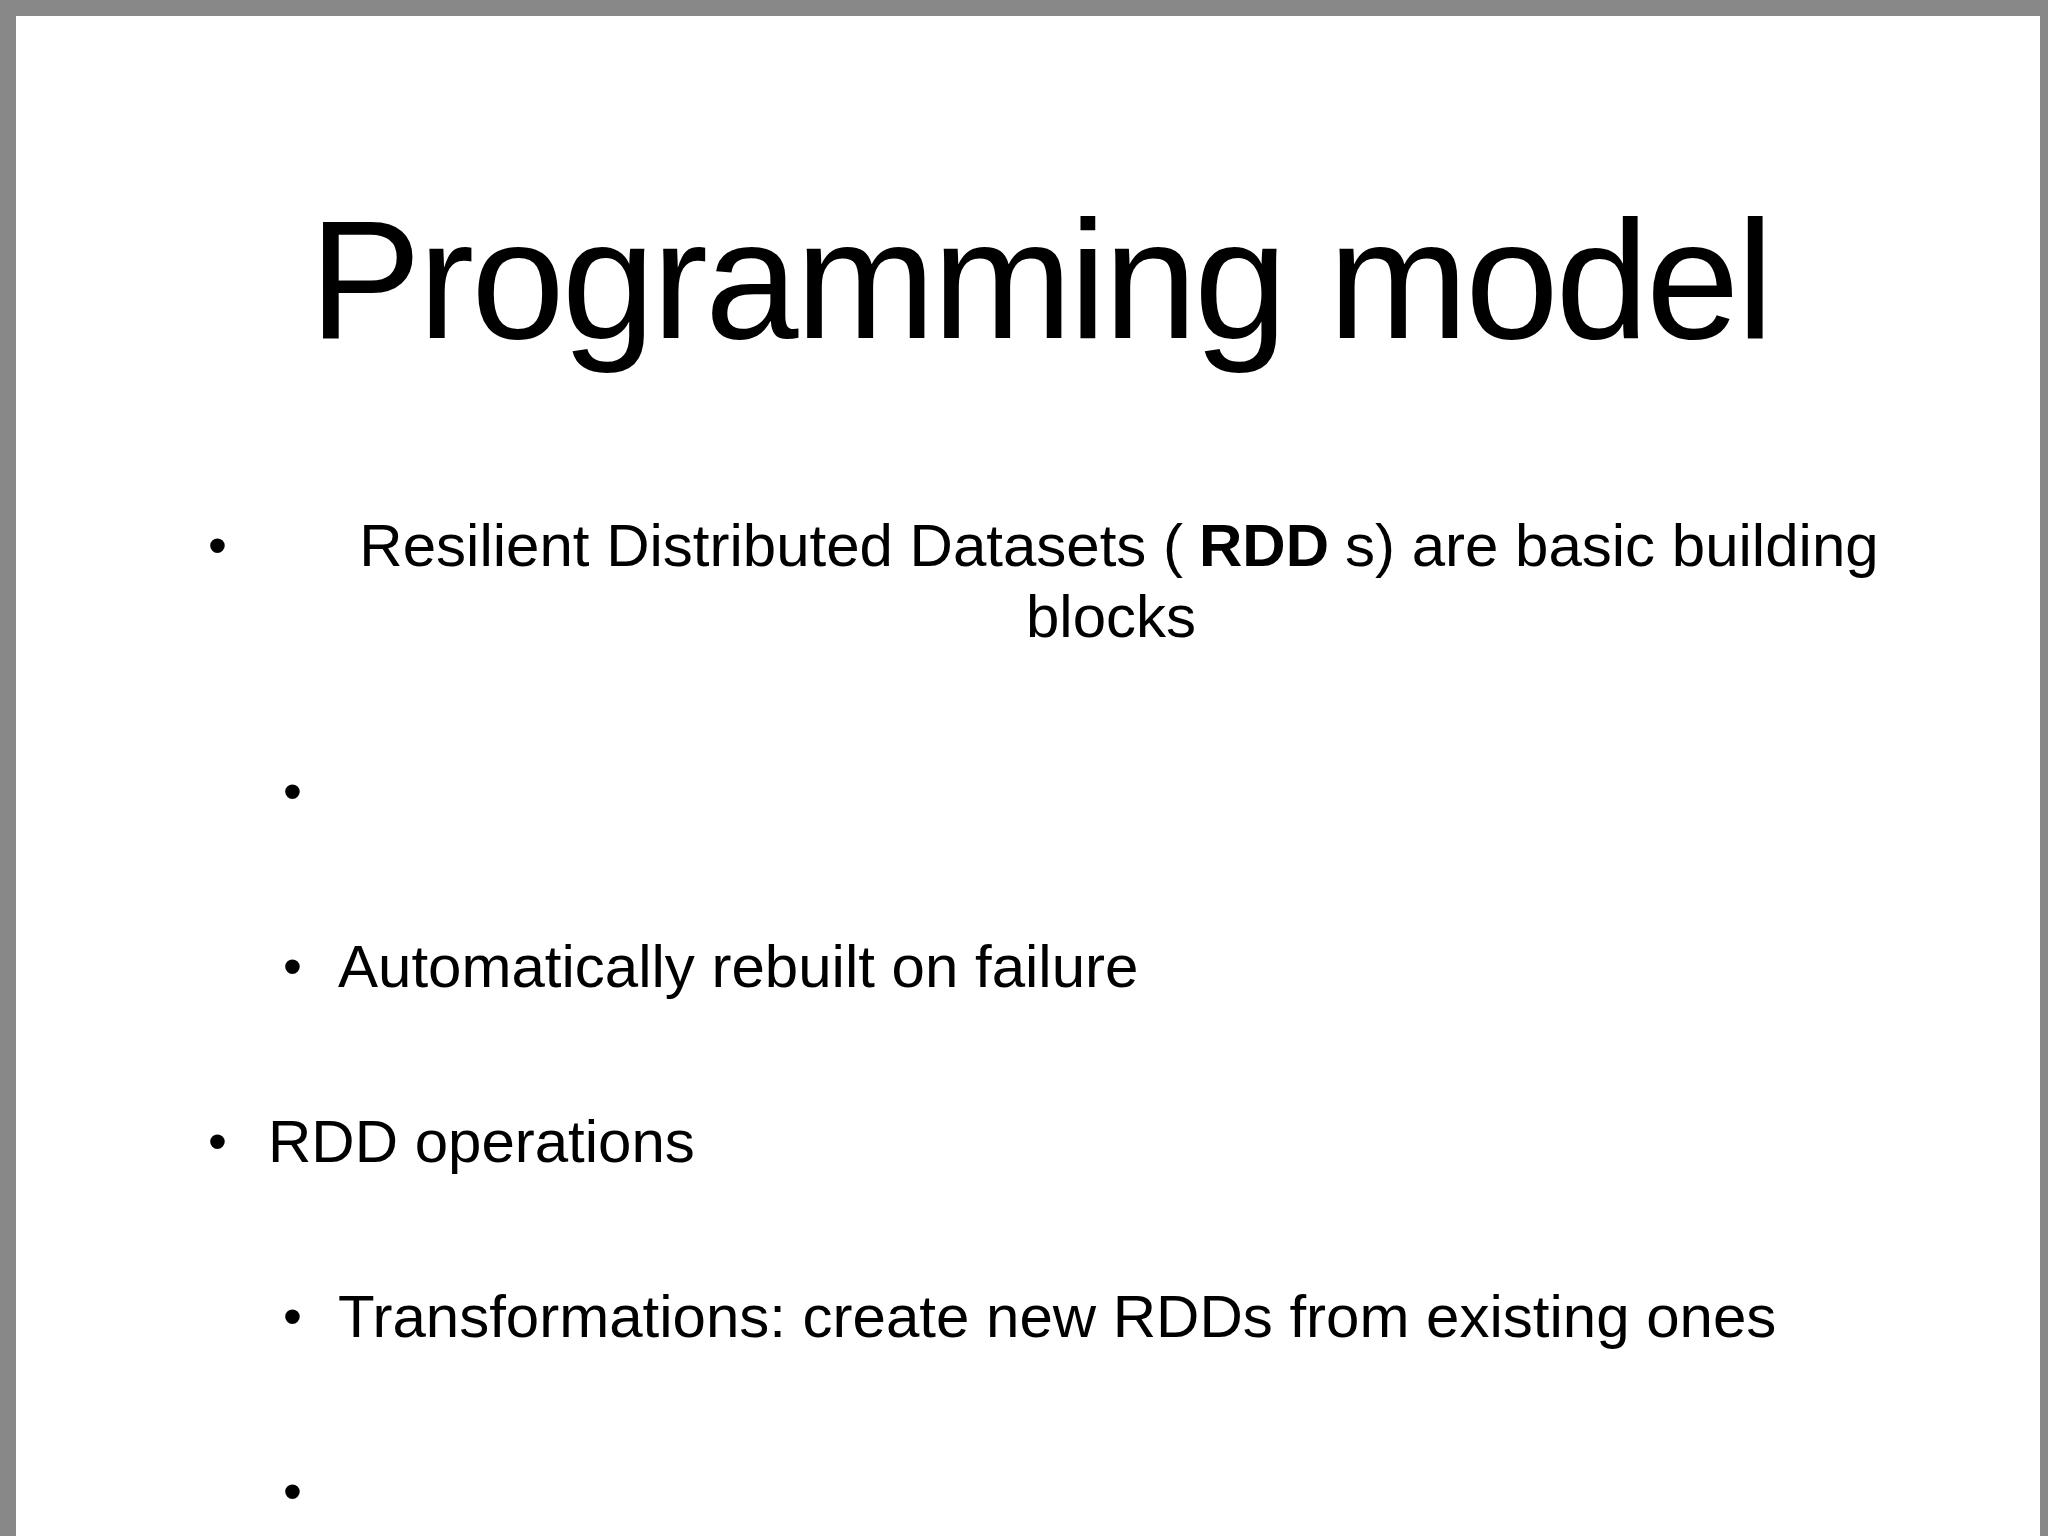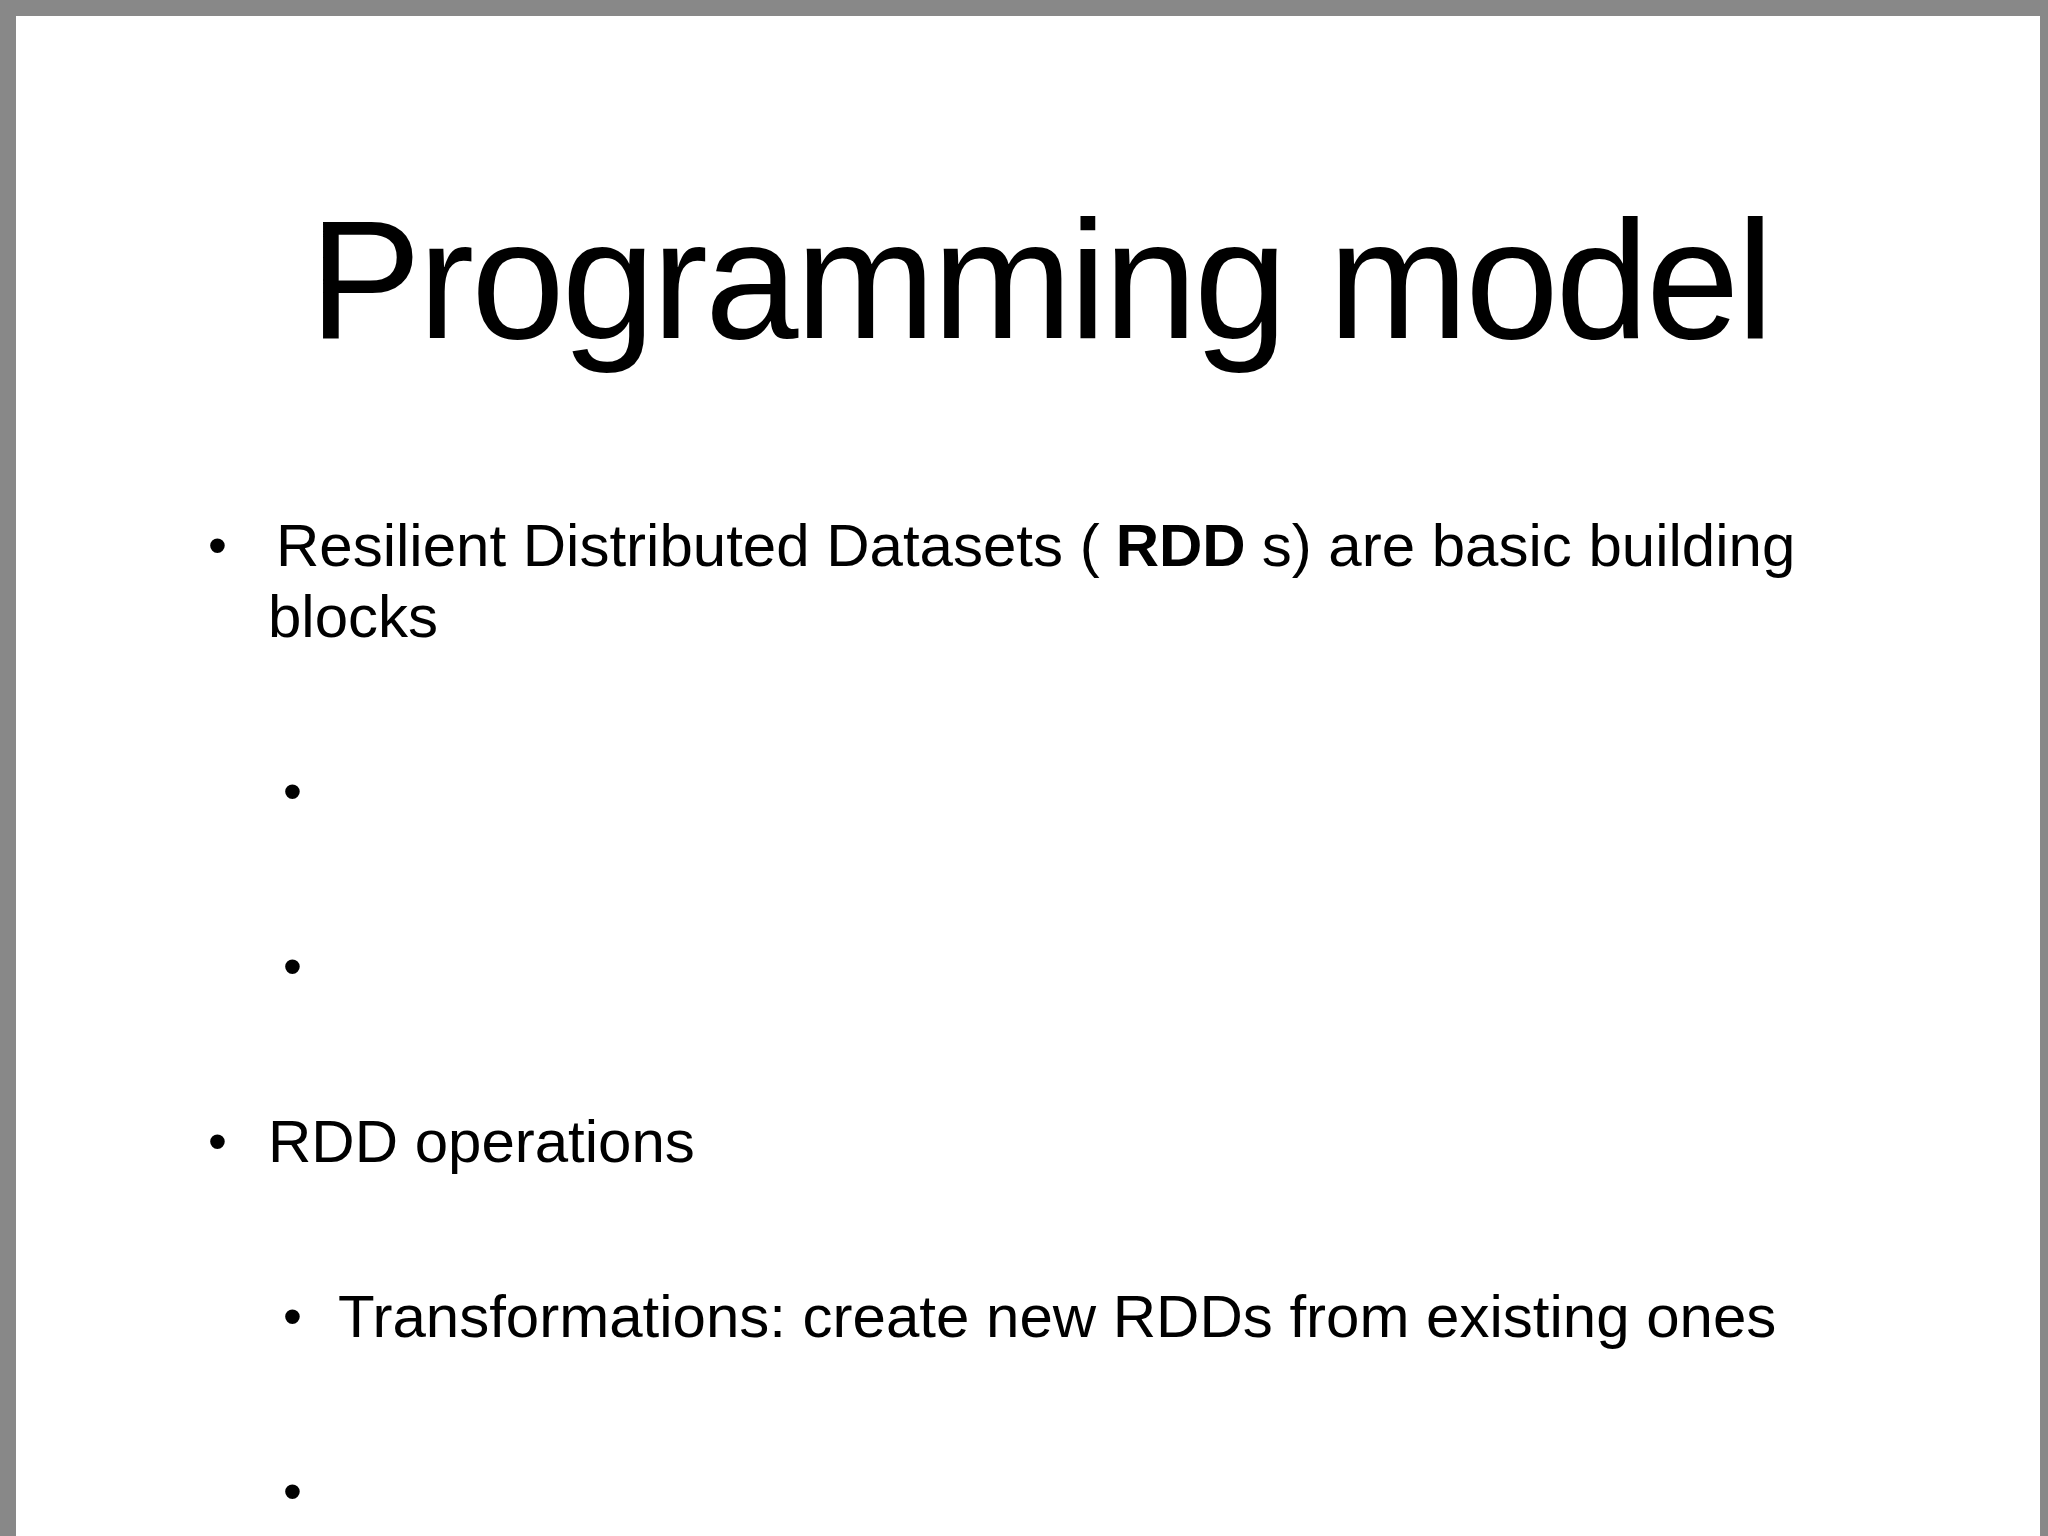--- a/index.html
+++ b/index.html
@@ -33,21 +33,21 @@
     line-height: 71px;
     font-weight: 400;
     margin-bottom: 72px;
   }
   .item .marker {
     flex: 0 0 auto;
     text-align: left;
   }
   .item.l1 { margin-left: 160px; }
   .item.l1 .marker { width: 60px; font-size: 54px; }
-  .item.l1 .text { max-width: 1710px; }
+  .item.l1 .text { max-width: 1710px; text-align: center; }
   .item.l2 { margin-left: 235px; }
   .item.l2 .marker { width: 55px; font-size: 54px; }
   .item.l2 .text { max-width: 1620px; }
   .item .text b { font-weight: 700; }
 </style>
 </head>
 <body>
 
 <div class="slide">
 
@@ -59,20 +59,21 @@
       <span class="marker">•</span>
       <span class="text"><span>Resilient Distributed Datasets (</span><b>RDD</b><span>s) are basic building blocks</span></span>
     </div>
 
     <div class="item l2">
       <span class="marker">•</span>
     </div>
 
     <div class="item l2">
       <span class="marker">•</span>
+      <span class="text">Automatically rebuilt on failure</span>
     </div>
 
     <div class="item l1">
       <span class="marker">•</span>
       <span class="text">RDD operations</span>
     </div>
 
     <div class="item l2">
       <span class="marker">•</span>
       <span class="text">Transformations: create new RDDs from existing ones</span>

